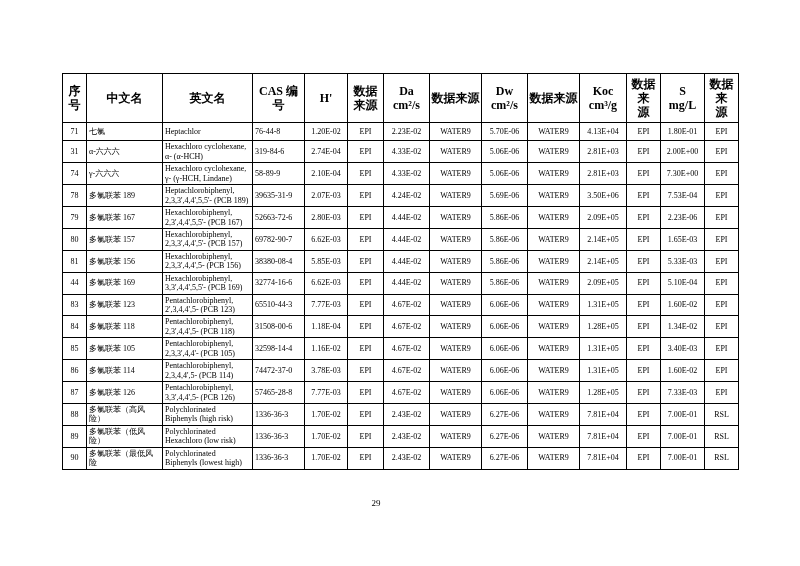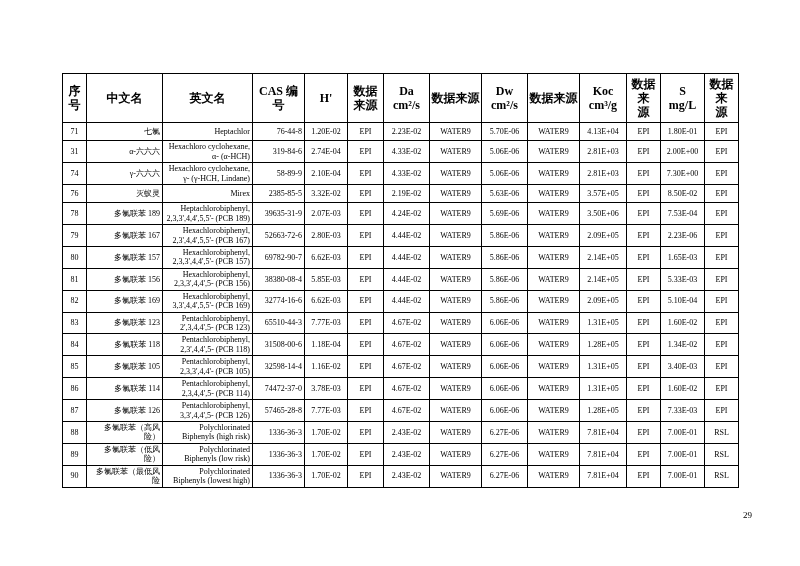--- a/index.html
+++ b/index.html
@@ -31,29 +31,28 @@
   }
   .data-table th {
     font-size: 12px;
     font-weight: bold;
     text-align: center;
     white-space: pre-line;
     padding: 3px 1px;
   }
   .data-table td { font-size: 8px; height: 15px; }
   .data-table td.c { text-align: center; }
-  .data-table td.l { text-align: right; }
+  .data-table td.l { text-align: left; }
   .page-number {
     position: absolute;
     left: 0;
     top: 498px;
     width: 752px;
-    text-align: right;
+    text-align: center;
     font-size: 9px;
-    margin-top: 12px;
   }
 </style>
 </head>
 <body>
 
 <div class="page">
 
   <table class="data-table">
     <colgroup>
       <col style="width:24px">
@@ -139,36 +138,20 @@
           <td class="c">4.33E-02</td>
           <td class="c">WATER9</td>
           <td class="c">5.06E-06</td>
           <td class="c">WATER9</td>
           <td class="c">2.81E+03</td>
           <td class="c">EPI</td>
           <td class="c">7.30E+00</td>
           <td class="c">EPI</td>
         </tr>
         <tr>
-          <td class="c">76</td>
-          <td class="l">灭蚁灵</td>
-          <td class="l">Mirex</td>
-          <td class="l">2385-85-5</td>
-          <td class="c">3.32E-02</td>
-          <td class="c">EPI</td>
-          <td class="c">2.19E-02</td>
-          <td class="c">WATER9</td>
-          <td class="c">5.63E-06</td>
-          <td class="c">WATER9</td>
-          <td class="c">3.57E+05</td>
-          <td class="c">EPI</td>
-          <td class="c">8.50E-02</td>
-          <td class="c">EPI</td>
-        </tr>
-        <tr>
           <td class="c">78</td>
           <td class="l">多氯联苯 189</td>
           <td class="l">Heptachlorobiphenyl, 2,3,3',4,4',5,5'- (PCB 189)</td>
           <td class="l">39635-31-9</td>
           <td class="c">2.07E-03</td>
           <td class="c">EPI</td>
           <td class="c">4.24E-02</td>
           <td class="c">WATER9</td>
           <td class="c">5.69E-06</td>
           <td class="c">WATER9</td>
@@ -219,21 +202,21 @@
           <td class="c">4.44E-02</td>
           <td class="c">WATER9</td>
           <td class="c">5.86E-06</td>
           <td class="c">WATER9</td>
           <td class="c">2.14E+05</td>
           <td class="c">EPI</td>
           <td class="c">5.33E-03</td>
           <td class="c">EPI</td>
         </tr>
         <tr>
-          <td class="c">82</td>
+          <td class="c">44</td>
           <td class="l">多氯联苯 169</td>
           <td class="l">Hexachlorobiphenyl, 3,3',4,4',5,5'- (PCB 169)</td>
           <td class="l">32774-16-6</td>
           <td class="c">6.62E-03</td>
           <td class="c">EPI</td>
           <td class="c">4.44E-02</td>
           <td class="c">WATER9</td>
           <td class="c">5.86E-06</td>
           <td class="c">WATER9</td>
           <td class="c">2.09E+05</td>
@@ -333,21 +316,21 @@
           <td class="c">6.27E-06</td>
           <td class="c">WATER9</td>
           <td class="c">7.81E+04</td>
           <td class="c">EPI</td>
           <td class="c">7.00E-01</td>
           <td class="c">RSL</td>
         </tr>
         <tr>
           <td class="c">89</td>
           <td class="l">多氯联苯（低风险）</td>
-          <td class="l">Polychlorinated Biphenyls (low risk)</td>
+          <td class="l">Polychlorinated Hexachloro (low risk)</td>
           <td class="l">1336-36-3</td>
           <td class="c">1.70E-02</td>
           <td class="c">EPI</td>
           <td class="c">2.43E-02</td>
           <td class="c">WATER9</td>
           <td class="c">6.27E-06</td>
           <td class="c">WATER9</td>
           <td class="c">7.81E+04</td>
           <td class="c">EPI</td>
           <td class="c">7.00E-01</td>

